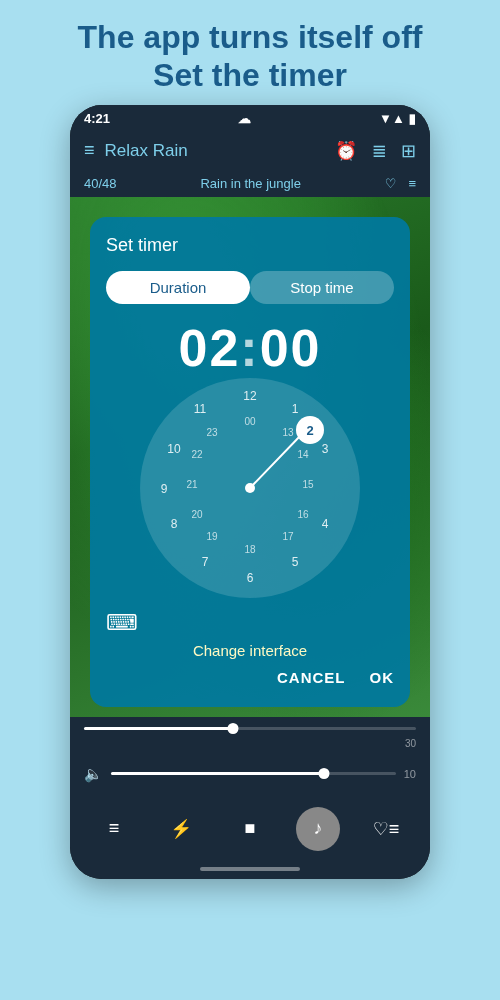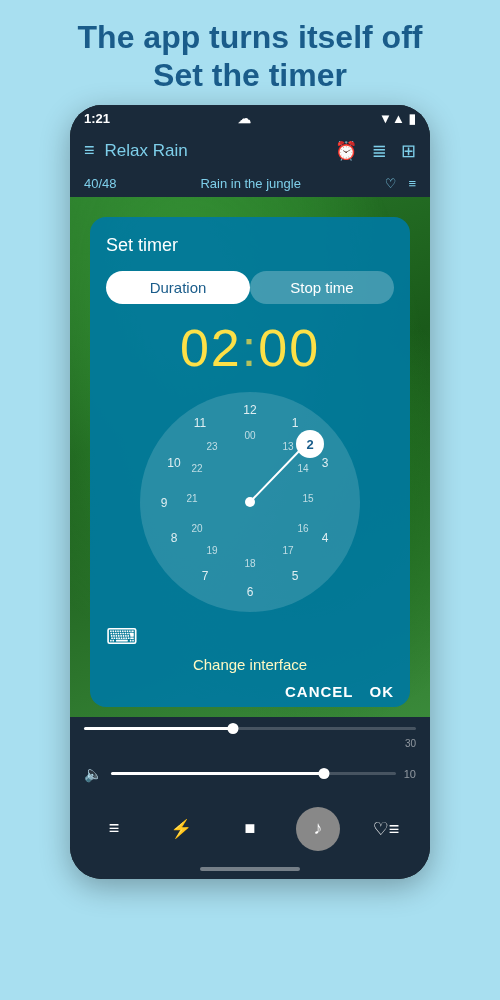--- a/index.html
+++ b/index.html
@@ -160,25 +160,24 @@
       background: white;
       color: #1a5c8a;
     }
     .tab-btn.inactive {
       background: rgba(255,255,255,0.25);
       color: white;
     }
 
     
     .time-display {
-      color: #fde047;
+      color: #ffffff;
       font-size: 52px;
-      font-weight: 400;
+      font-weight: 700;
       letter-spacing: 2px;
-      margin-bottom: 14px;
     }
     .time-display .colon {
       opacity: 0.7;
     }
 
     
     .clock-container {
       width: 220px;
       height: 220px;
       position: relative;
@@ -217,21 +216,21 @@
       color: #fef9c3;
       font-size: 15px;
       margin-bottom: 10px;
     }
 
     
     .dialog-buttons {
       display: flex;
       justify-content: flex-end;
       width: 100%;
-      gap: 16px;
+      gap: 24px;
     }
     .dialog-btn {
       color: white;
       font-size: 15px;
       font-weight: 700;
       background: none;
       border: none;
       cursor: pointer;
       letter-spacing: 1px;
     }
@@ -356,21 +355,21 @@
 <body>
 
 <div class="top-header">
   <h1>The app turns itself off</h1>
   <h1>Set the timer</h1>
 </div>
 
 <div class="phone">
 
   <div class="status-bar">
-    <span>1:21</span>
+    <span>4:21</span>
     <span>☁</span>
     <div class="status-right">
       <span>▼▲</span>
       <span>▮</span>
     </div>
   </div>
 
   <div class="app-header">
     <div class="app-header-left">
       <span class="icon-btn">≡</span>

